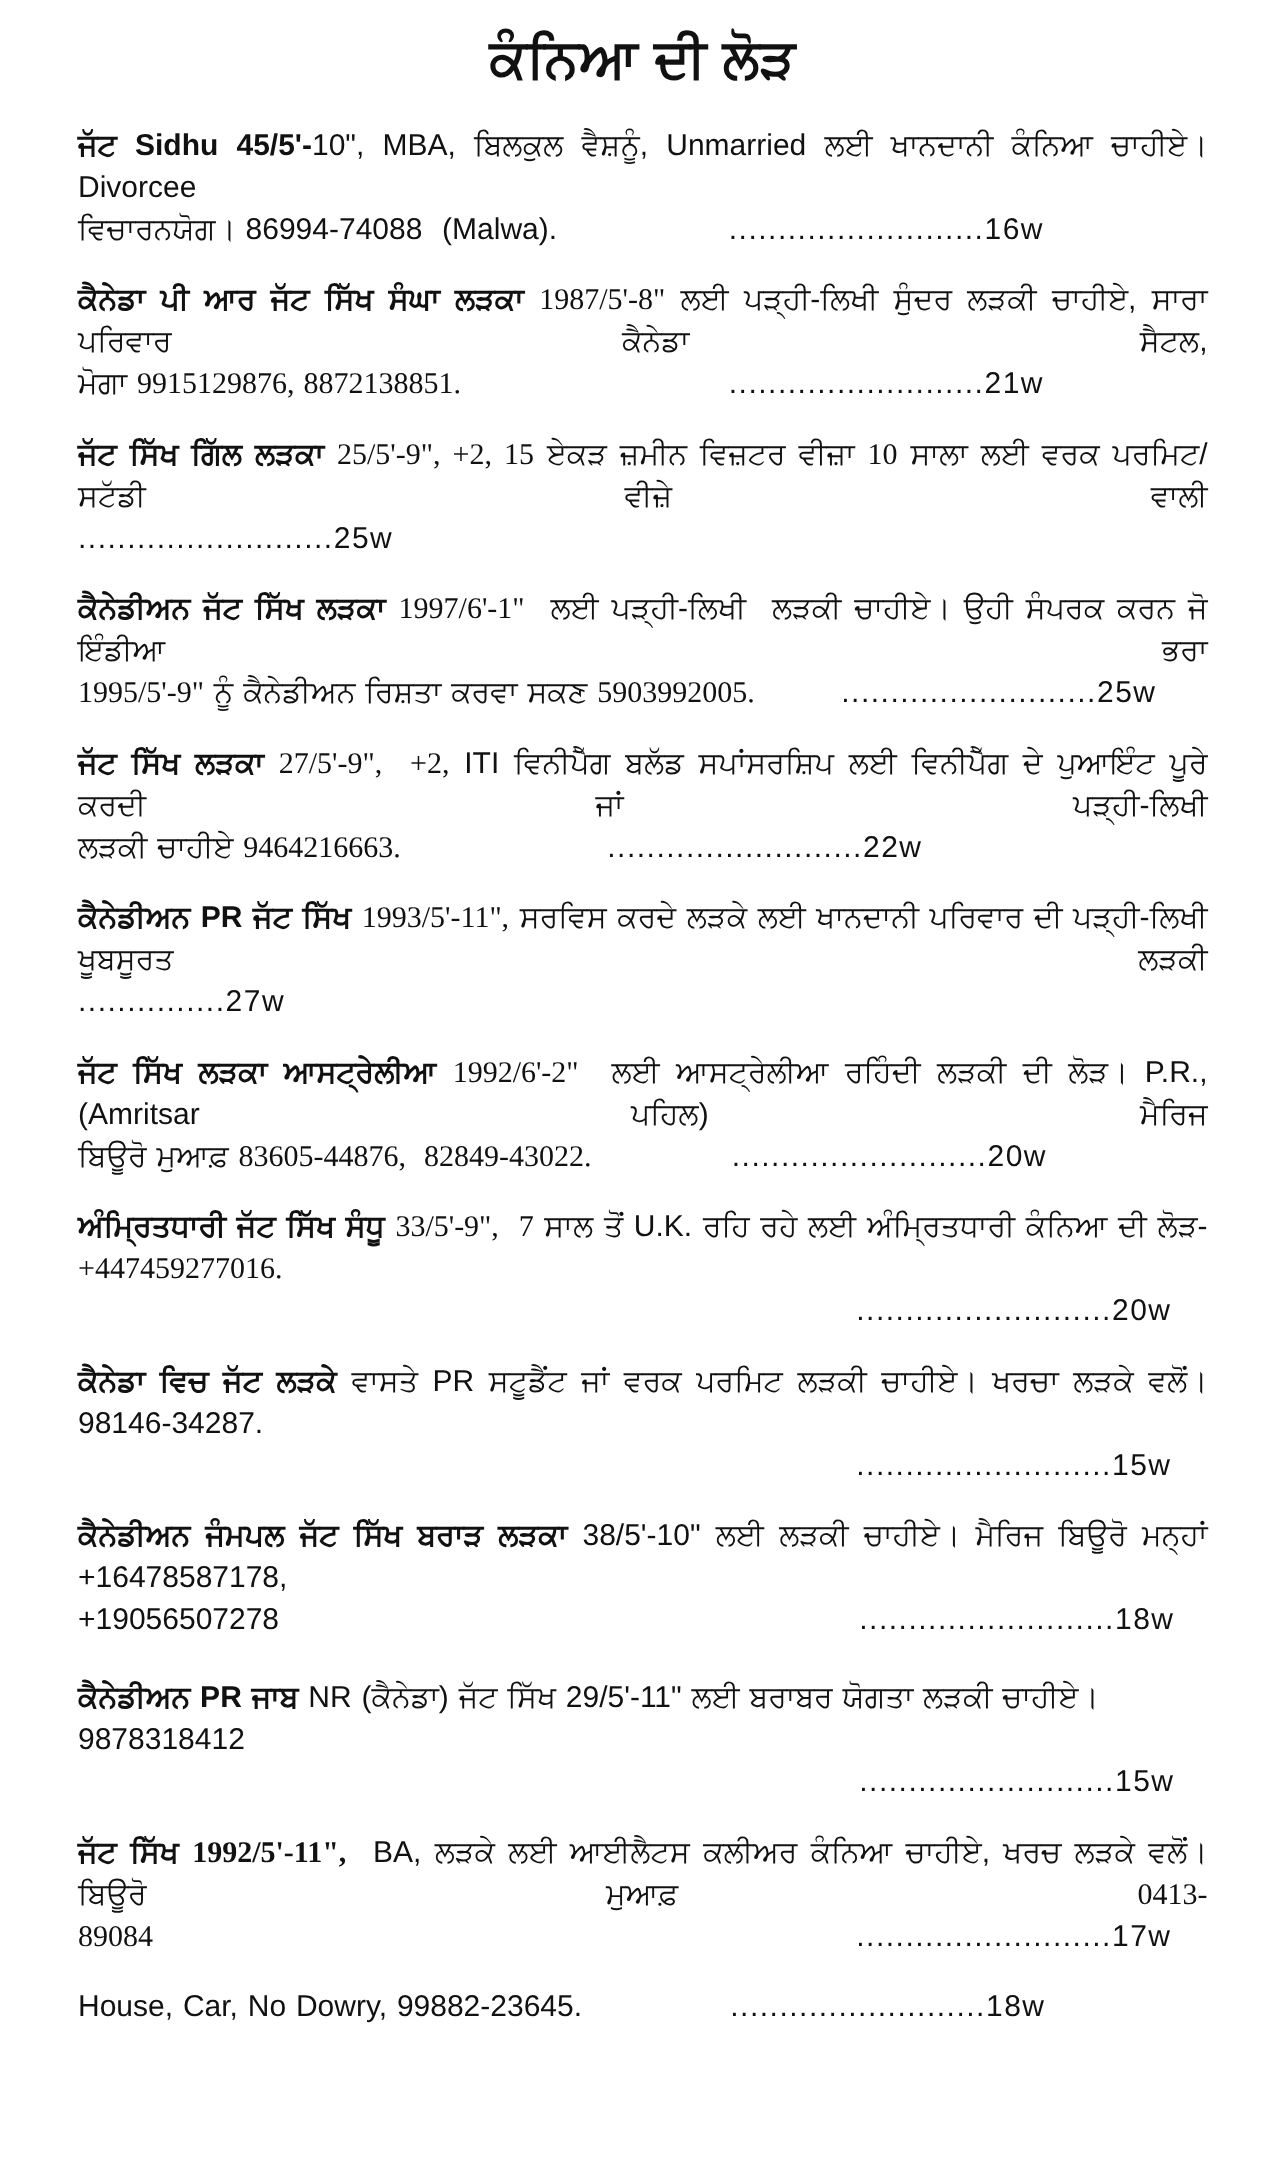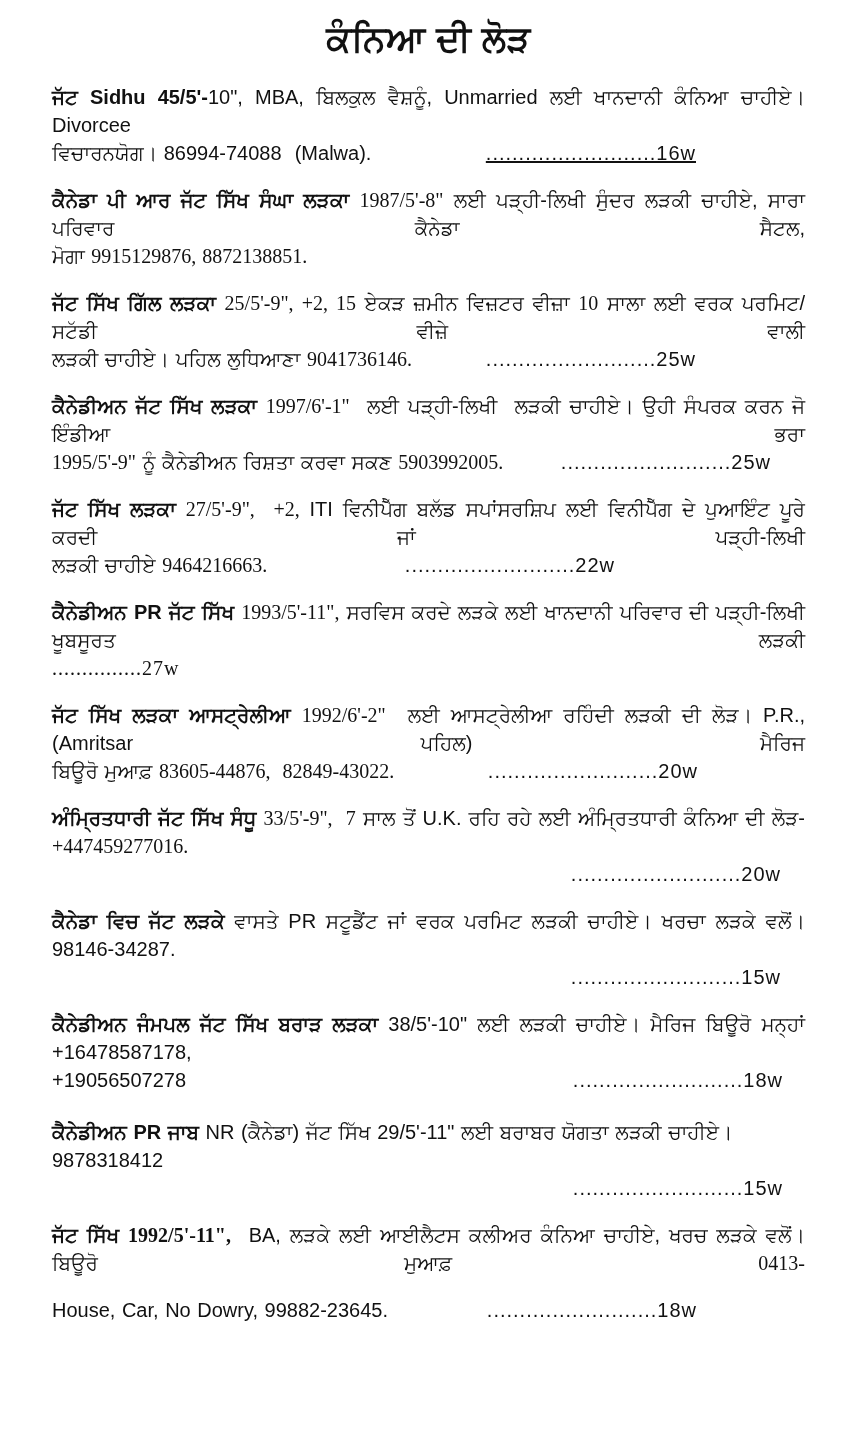--- a/index.html
+++ b/index.html
@@ -57,54 +57,54 @@
 </head>
 <body>
 
 <div class="page">
   <h1 class="page-title">ਕੰਨਿਆ ਦੀ ਲੋੜ</h1>
   <div class="ads-list">
       <div class="ad">
         <div class="line just"><span class="line-text"><span class="b">ਜੱਟ </span><span class="b">Sidhu 45/5'-</span><span>10", MBA, ਬਿਲਕੁਲ ਵੈਸ਼ਨੂੰ, Unmarried ਲਈ ਖਾਨਦਾਨੀ ਕੰਨਿਆ ਚਾਹੀਏ। Divorcee</span></span></div>
         <div class="line last">
           <span class="line-text"><span>ਵਿਚਾਰਨਯੋਗ। 86994-74088  (Malwa).</span></span>
-          <span class="leader" style="margin-right: 109px; text-decoration: underline;">..........................16w</span>
+          <span class="leader" style="margin-right: 109px;">..........................16w</span>
         </div>
       </div>
       <div class="ad">
         <div class="line just"><span class="line-text"><span class="b">ਕੈਨੇਡਾ ਪੀ ਆਰ ਜੱਟ ਸਿੱਖ ਸੰਘਾ ਲੜਕਾ </span><span class="sf">1987/5'-8"</span><span> ਲਈ ਪੜ੍ਹੀ-ਲਿਖੀ ਸੁੰਦਰ ਲੜਕੀ ਚਾਹੀਏ, ਸਾਰਾ ਪਰਿਵਾਰ ਕੈਨੇਡਾ ਸੈਟਲ,</span></span></div>
         <div class="line last">
           <span class="line-text"><span>ਮੋਗਾ </span><span class="sf">9915129876, 8872138851.</span></span>
+          <span class="leader" style="margin-right: 109px;">..........................21w</span>
         </div>
       </div>
       <div class="ad">
         <div class="line just"><span class="line-text"><span class="b">ਜੱਟ ਸਿੱਖ ਗਿੱਲ ਲੜਕਾ </span><span class="sf">25/5'-9", +2, 15</span><span> ਏਕੜ ਜ਼ਮੀਨ ਵਿਜ਼ਟਰ ਵੀਜ਼ਾ </span><span class="sf">10</span><span> ਸਾਲਾ ਲਈ ਵਰਕ ਪਰਮਿਟ/ਸਟੱਡੀ ਵੀਜ਼ੇ ਵਾਲੀ</span></span></div>
         <div class="line last">
-          <span class="line-text"><span>ਲੜਕੀ ਚਾਹੀਏ। ਪਹਿਲ ਲੁਧਿਆਣਾ </span><span class="sf">9041736146.</span></span>
           <span class="leader" style="margin-right: 109px;">..........................25w</span>
         </div>
       </div>
       <div class="ad">
         <div class="line just"><span class="line-text"><span class="b">ਕੈਨੇਡੀਅਨ ਜੱਟ ਸਿੱਖ ਲੜਕਾ </span><span class="sf">1997/6'-1"</span><span>  ਲਈ ਪੜ੍ਹੀ-ਲਿਖੀ  ਲੜਕੀ ਚਾਹੀਏ। ਉਹੀ ਸੰਪਰਕ ਕਰਨ ਜੋ ਇੰਡੀਆ ਭਰਾ</span></span></div>
         <div class="line last">
           <span class="line-text"><span class="sf">1995/5'-9"</span><span> ਨੂੰ ਕੈਨੇਡੀਅਨ ਰਿਸ਼ਤਾ ਕਰਵਾ ਸਕਣ </span><span class="sf">5903992005.</span></span>
           <span class="leader" style="margin-right: 34px;">..........................25w</span>
         </div>
       </div>
       <div class="ad">
         <div class="line just"><span class="line-text"><span class="b">ਜੱਟ ਸਿੱਖ ਲੜਕਾ </span><span class="sf">27/5'-9",  +2,</span><span> ITI ਵਿਨੀਪੈੱਗ ਬਲੱਡ ਸਪਾਂਸਰਸ਼ਿਪ ਲਈ ਵਿਨੀਪੈੱਗ ਦੇ ਪੁਆਇੰਟ ਪੂਰੇ ਕਰਦੀ ਜਾਂ ਪੜ੍ਹੀ-ਲਿਖੀ</span></span></div>
         <div class="line last">
           <span class="line-text"><span>ਲੜਕੀ ਚਾਹੀਏ </span><span class="sf">9464216663.</span></span>
           <span class="leader" style="margin-right: 190px;">..........................22w</span>
         </div>
       </div>
       <div class="ad">
         <div class="line just"><span class="line-text"><span class="b">ਕੈਨੇਡੀਅਨ PR ਜੱਟ ਸਿੱਖ </span><span class="sf">1993/5'-11",</span><span> ਸਰਵਿਸ ਕਰਦੇ ਲੜਕੇ ਲਈ ਖਾਨਦਾਨੀ ਪਰਿਵਾਰ ਦੀ ਪੜ੍ਹੀ-ਲਿਖੀ  ਖੂਬਸੂਰਤ ਲੜਕੀ</span></span></div>
         <div class="line last">
-          <span class="leader" style="margin-right: 0px; font-family: Liberation Serif, serif;">...............27w</span>
+          <span class="leader" style="margin-right: 0px;">...............27w</span>
         </div>
       </div>
       <div class="ad">
         <div class="line just"><span class="line-text"><span class="b">ਜੱਟ ਸਿੱਖ ਲੜਕਾ ਆਸਟ੍ਰੇਲੀਆ </span><span class="sf">1992/6'-2"</span><span>  ਲਈ ਆਸਟ੍ਰੇਲੀਆ ਰਹਿੰਦੀ ਲੜਕੀ ਦੀ ਲੋੜ। P.R., (Amritsar ਪਹਿਲ) ਮੈਰਿਜ</span></span></div>
         <div class="line last">
           <span class="line-text"><span>ਬਿਊਰੋ ਮੁਆਫ਼ </span><span class="sf">83605-44876,  82849-43022.</span></span>
           <span class="leader" style="margin-right: 107px;">..........................20w</span>
         </div>
       </div>
       <div class="ad">
@@ -130,20 +130,24 @@
       </div>
       <div class="ad xgap">
         <div class="line"><span class="line-text"><span class="b">ਕੈਨੇਡੀਅਨ PR ਜਾਬ </span><span>NR (ਕੈਨੇਡਾ) ਜੱਟ ਸਿੱਖ 29/5'-11" ਲਈ ਬਰਾਬਰ ਯੋਗਤਾ ਲੜਕੀ ਚਾਹੀਏ। 9878318412</span></span></div>
         <div class="line last">
           <span class="line-text"></span>
           <span class="leader" style="margin-right: 22px;">..........................15w</span>
         </div>
       </div>
       <div class="ad">
         <div class="line just"><span class="line-text"><span class="b">ਜੱਟ ਸਿੱਖ </span><span class="b sf">1992/5'-11",</span><span>  BA, ਲੜਕੇ ਲਈ ਆਈਲੈਟਸ ਕਲੀਅਰ ਕੰਨਿਆ ਚਾਹੀਏ, ਖਰਚ ਲੜਕੇ ਵਲੋਂ। ਬਿਊਰੋ ਮੁਆਫ਼ </span><span class="sf">0413-</span></span></div>
+        <div class="line last">
+          <span class="line-text"><span class="sf">89084</span></span>
+          <span class="leader" style="margin-right: 24px;">..........................17w</span>
+        </div>
       </div>
       <div class="ad">
         <div class="line last">
           <span class="line-text"><span>House, Car, No Dowry, 99882-23645.</span></span>
           <span class="leader" style="margin-right: 108px;">..........................18w</span>
         </div>
       </div>
     </div>
 </div>
 

